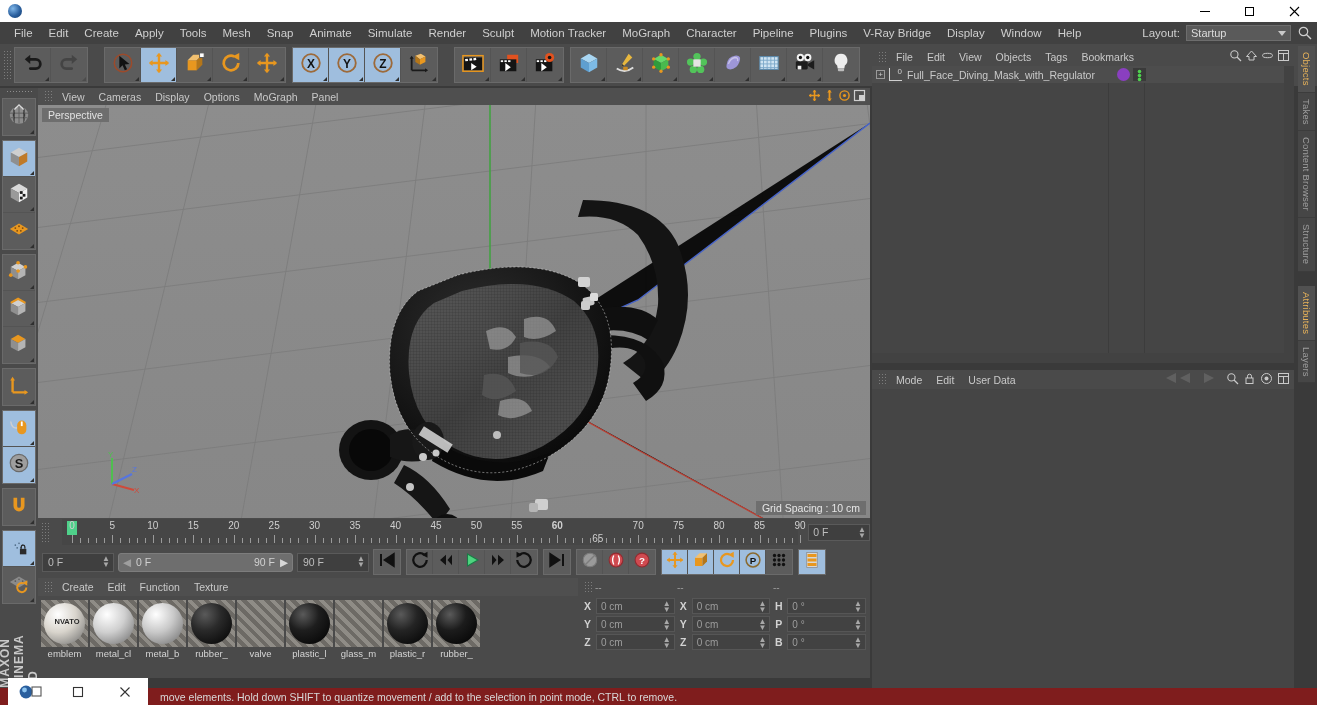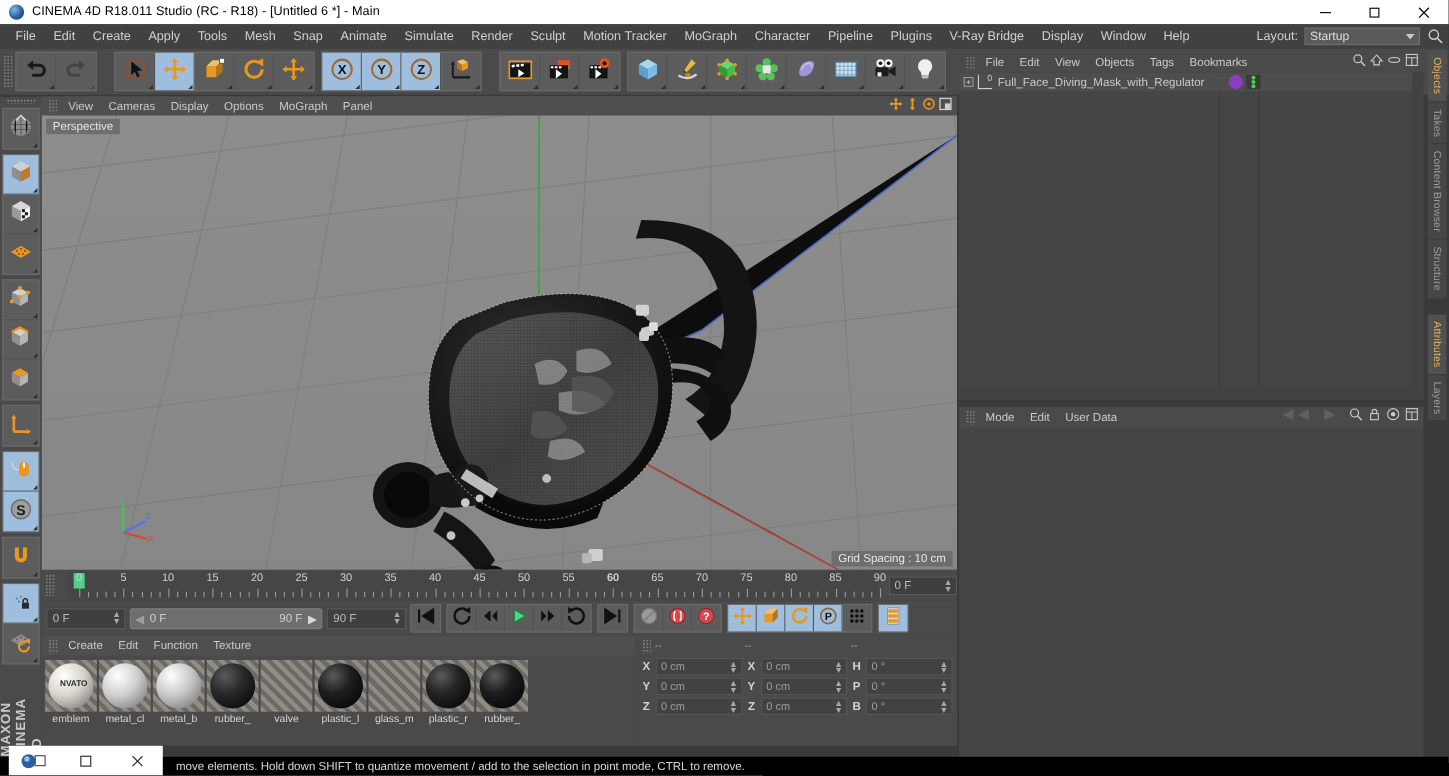--- a/index.html
+++ b/index.html
@@ -156,38 +156,37 @@
   
   .edgetabs { position:absolute; left:1298px; top:46px; width:19px; height:600px;
      display:flex; flex-direction:column; }
   .etab { writing-mode:vertical-rl; font-size:9.5px; color:#9e9e9e; padding:6px 3px;
      background:#464646; border-bottom:1px solid #3c3c3c; letter-spacing:.2px; }
   .etab.sel { color:#e8b35a; background:#515151; }
   .etab-sp { height:14px; }
 
   
   .statusbar { position:absolute; left:0; top:688px; width:1317px; height:17px;
-     background:#000000; display:flex; align-items:center; }
+     background:#7f1d1d; display:flex; align-items:center; }
   .sb-text { font-size:10.5px; color:#d8d8d8; margin-left:160px; }
 
   
   .taskbar { position:absolute; left:8px; top:678px; width:140px; height:27px;
      background:#ffffff; display:flex; align-items:center; }
   .tbk { flex:1; display:flex; align-items:center; justify-content:center; height:27px; }
 
   
   .vscroll { position:absolute; right:0; top:0; width:10px; height:100%; background:#424242; }
   .hscroll { position:absolute; left:0; bottom:0; height:10px; width:100%; background:#424242; }
 </style>
 </head>
 <body>
 
 <div class="titlebar">
   <div class="tb-icon"></div>
-  <div class="tb-title">CINEMA 4D R18.011 Studio (RC - R18) - [Untitled 6 *] - Main</div>
   <div class="tb-btns">
     <div class="tb-btn">
         <div class="glyph-min"></div>
       </div>
     <div class="tb-btn">
         <div class="glyph-max"></div>
       </div>
     <div class="tb-btn close">
       <svg width="11" height="11" viewBox="0 0 11 11">
           <path d="M1 1 L10 10 M10 1 L1 10" stroke="#000" stroke-width="1.1" fill="none"></path>
@@ -768,21 +767,21 @@
         <div class="tl-num" style="left: 131.333px;">15</div>
         <div class="tl-num" style="left: 171.778px;">20</div>
         <div class="tl-num" style="left: 212.222px;">25</div>
         <div class="tl-num" style="left: 252.667px;">30</div>
         <div class="tl-num" style="left: 293.111px;">35</div>
         <div class="tl-num" style="left: 333.556px;">40</div>
         <div class="tl-num" style="left: 374px;">45</div>
         <div class="tl-num" style="left: 414.444px;">50</div>
         <div class="tl-num" style="left: 454.889px;">55</div>
         <div class="tl-num" style="left: 495.333px; font-weight: bold;">60</div>
-        <div class="tl-num" style="left: 535.778px;">65</div>
+        <div class="tl-num" style="left: 535.778px; margin-top: 13px;">65</div>
         <div class="tl-num" style="left: 576.222px;">70</div>
         <div class="tl-num" style="left: 616.667px;">75</div>
         <div class="tl-num" style="left: 657.111px;">80</div>
         <div class="tl-num" style="left: 697.556px;">85</div>
         <div class="tl-num" style="left: 738px;">90</div>
       </div>
     <div id="tl-ticks">
         <div class="tl-tick" style="left: 10px; height: 8px;"></div>
         <div class="tl-tick" style="left: 18.0889px; height: 5px;"></div>
         <div class="tl-tick" style="left: 26.1778px; height: 5px;"></div>

